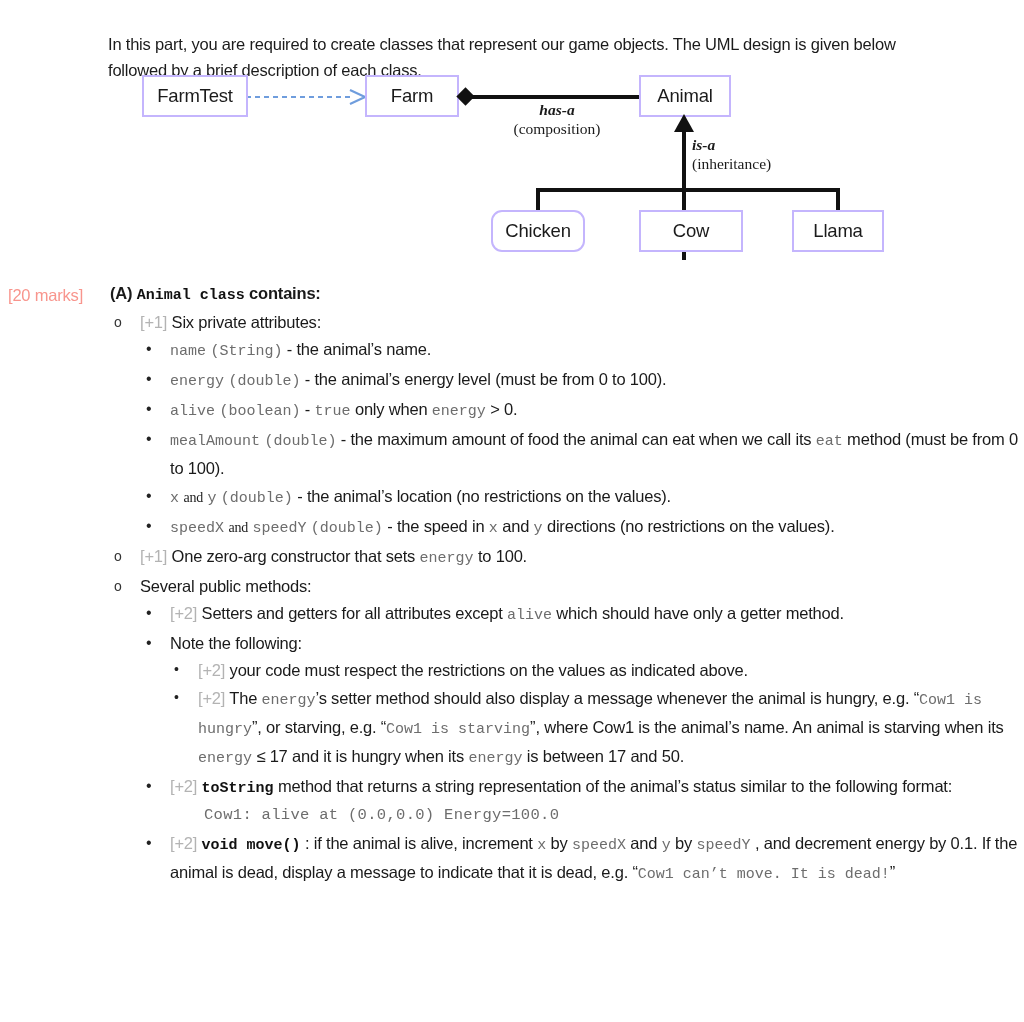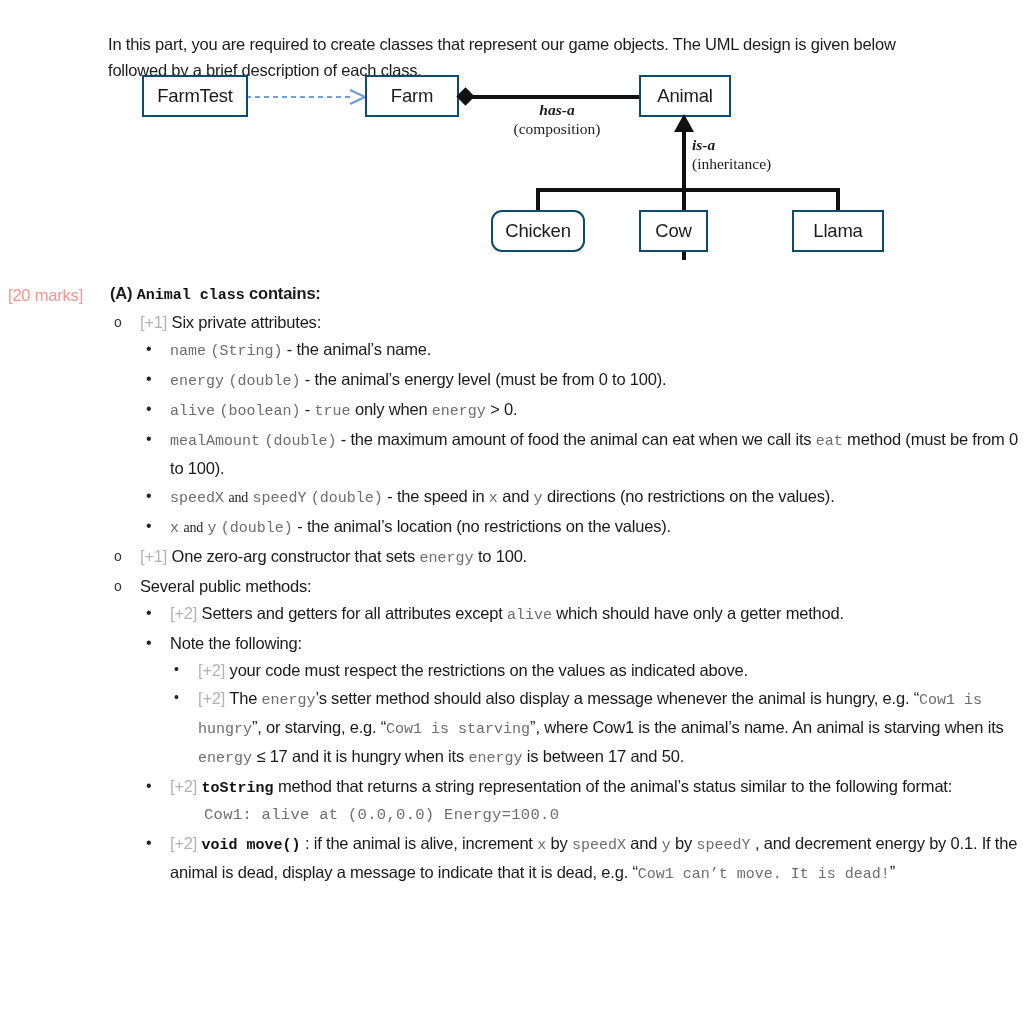--- a/index.html
+++ b/index.html
@@ -36,21 +36,21 @@
   
   .uml {
     position: absolute;
     left: 0px;
     top: 64px;
     width: 1024px;
     height: 200px;
   }
   .uml-box {
     position: absolute;
-    border: 2px solid #0c4a6e;
+    border: 2px solid #c4b5fd;
     background: #ffffff;
     display: flex;
     align-items: center;
     justify-content: center;
     font-size: 18.5px;
     color: #1b1b1b;
     letter-spacing: -0.2px;
     box-sizing: border-box;
     z-index: 3;
   }
@@ -208,21 +208,21 @@
     </div>
     <div class="uml-box" style="left:365px; top:11px; width:94px; height:42px;">
       <span>Farm</span>
     </div>
     <div class="uml-box" style="left:639px; top:11px; width:92px; height:42px;text-align:center;">
       <span>Animal</span>
     </div>
     <div class="uml-box" style="left:491px; top:146px; width:94px; height:42px;border-radius:11px;">
       <span>Chicken</span>
     </div>
-    <div class="uml-box" style="left:639px; top:146px; width:69px; height:42px;">
+    <div class="uml-box" style="left:639px; top:146px; width:104px; height:42px;">
       <span>Cow</span>
     </div>
     <div class="uml-box" style="left:792px; top:146px; width:92px; height:42px;">
       <span>Llama</span>
     </div>
 
     <div class="uml-label" style="left:497px; top:37px; text-align:center; width:120px;">
       <span class="rel">has-a</span>
       <span class="kind">(composition)</span>
     </div>
@@ -254,32 +254,32 @@
               <code>energy</code>
               <code>(double)</code><span> - the animal’s energy level (must be from 0 to 100).</span>
             </li>
             <li>
               <code>alive</code>
               <code>(boolean)</code><span> - </span><code>true</code><span> only when </span><code>energy</code><span> &gt; 0.</span>
             </li>
             <li>
               <code>mealAmount</code>
               <code>(double)</code><span> - the maximum amount of food the animal can eat when we call its </span><code>eat</code><span> method (must be from 0 to 100).</span>
+            </li>
+            <li>
+              <code>x</code>
+              <span class="serif-and">and</span>
+              <code>y</code>
+              <code>(double)</code><span> - the animal’s location (no restrictions on the values).</span>
             </li>
             <li>
               <code>speedX</code>
               <span class="serif-and">and</span>
               <code>speedY</code>
               <code>(double)</code><span> - the speed in </span><code>x</code><span> and </span><code>y</code><span> directions (no restrictions on the values).</span>
-            </li>
-            <li>
-              <code>x</code>
-              <span class="serif-and">and</span>
-              <code>y</code>
-              <code>(double)</code><span> - the animal’s location (no restrictions on the values).</span>
             </li>
           </ul>
         </li>
 
         <li>
           <span class="pts">[+1]</span>
           <span>One zero-arg constructor that sets </span><code>energy</code><span> to 100.</span>
         </li>
 
         <li>

